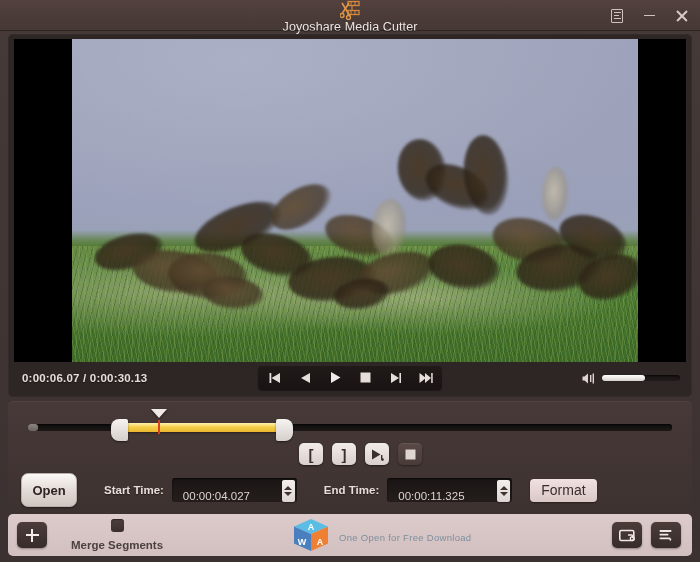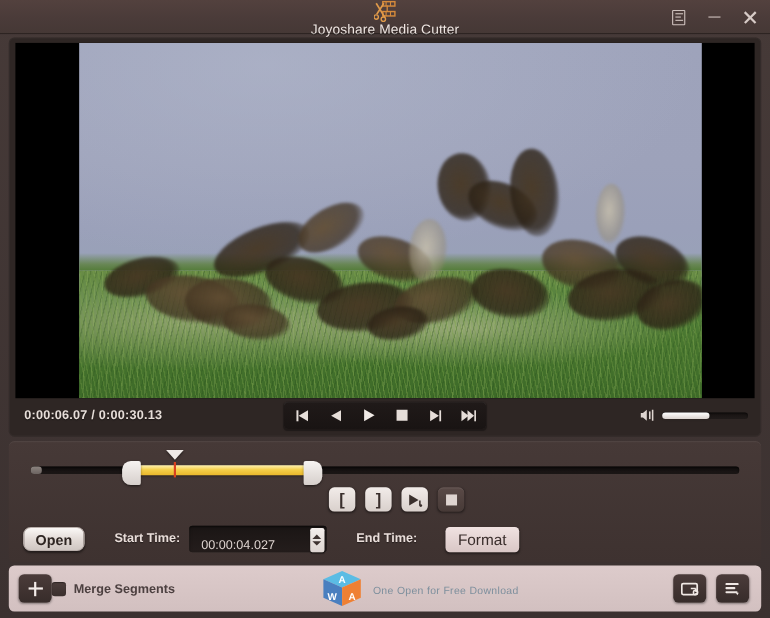--- a/index.html
+++ b/index.html
@@ -208,21 +208,21 @@
     background: linear-gradient(180deg, #5a4a47 0%, #473a37 100%);
     box-shadow: inset 0 1px 0 rgba(255,255,255,.07), 0 1px 2px rgba(0,0,0,.4);
   }
   .bracket { color: #3a2f2d; font-size: 15px; font-weight: bold; line-height: 1; }
 
   .form-row {
     position: absolute; left: 0; top: 68px; width: 684px; height: 42px;
     display: flex; align-items: center;
   }
   .btn-open {
-    margin-left: 13px; width: 56px; height: 22px; border-radius: 7px;
+    margin-left: 13px; width: 56px; height: 34px; border-radius: 7px;
     background: linear-gradient(180deg, #fbf8f6 0%, #e3dbd7 50%, #cfc6c2 100%);
     border: 1px solid #b9afab;
     display: flex; align-items: center; justify-content: center;
     cursor: pointer; box-shadow: 0 1px 2px rgba(0,0,0,.45);
   }
   .btn-open span { font-size: 13px; font-weight: bold; color: #2e2522; }
   .field-label {
     color: #e8ddd9; font-size: 11.5px; font-weight: bold;
     margin-left: 27px; margin-right: 8px; white-space: nowrap;
     text-shadow: 0 1px 1px rgba(0,0,0,.45);
@@ -276,21 +276,21 @@
     display: flex; align-items: center; justify-content: center;
     cursor: pointer; box-shadow: 0 1px 2px rgba(0,0,0,.35);
   }
   .plus { position: relative; width: 13px; height: 13px; }
   .plus::before, .plus::after {
     content: ""; position: absolute; background: #f3ece9;
   }
   .plus::before { left: 0; top: 5.5px; width: 13px; height: 2.2px; }
   .plus::after  { top: 0; left: 5.5px; height: 13px; width: 2.2px; }
   .merge-group {
-    display: flex; align-items: flex-end; gap: 7px; margin-left: 0; cursor: pointer;
+    display: flex; align-items: center; gap: 7px; margin-left: 24px; cursor: pointer; flex-direction: column;
   }
   .check-box {
     width: 13px; height: 13px; border-radius: 3px;
     background: linear-gradient(180deg, #4d3e3c 0%, #3a2f2d 100%);
     box-shadow: inset 0 1px 1px rgba(0,0,0,.4);
   }
   .merge-label { font-size: 11.5px; color: #4c4040; font-weight: bold; }
   .watermark {
     position: absolute; left: 282px; top: 3px;
     display: flex; align-items: center; gap: 7px;
@@ -479,20 +479,27 @@
       <div class="field-label">Start Time:</div>
       <div class="spin-field">
         <div class="val">00:00:04.027</div>
         <div class="spin">
           <div class="up"></div>
           <div class="down"></div>
         </div>
       </div>
 
       <div class="field-label">End Time:</div>
+      <div class="spin-field">
+        <div class="val">00:00:11.325</div>
+        <div class="spin">
+          <div class="up"></div>
+          <div class="down"></div>
+        </div>
+      </div>
 
       <div class="btn-format">
         <span>Format</span>
       </div>
 
     </div>
   </div>
 
   <div class="bottombar">
     <div class="btn-add">

